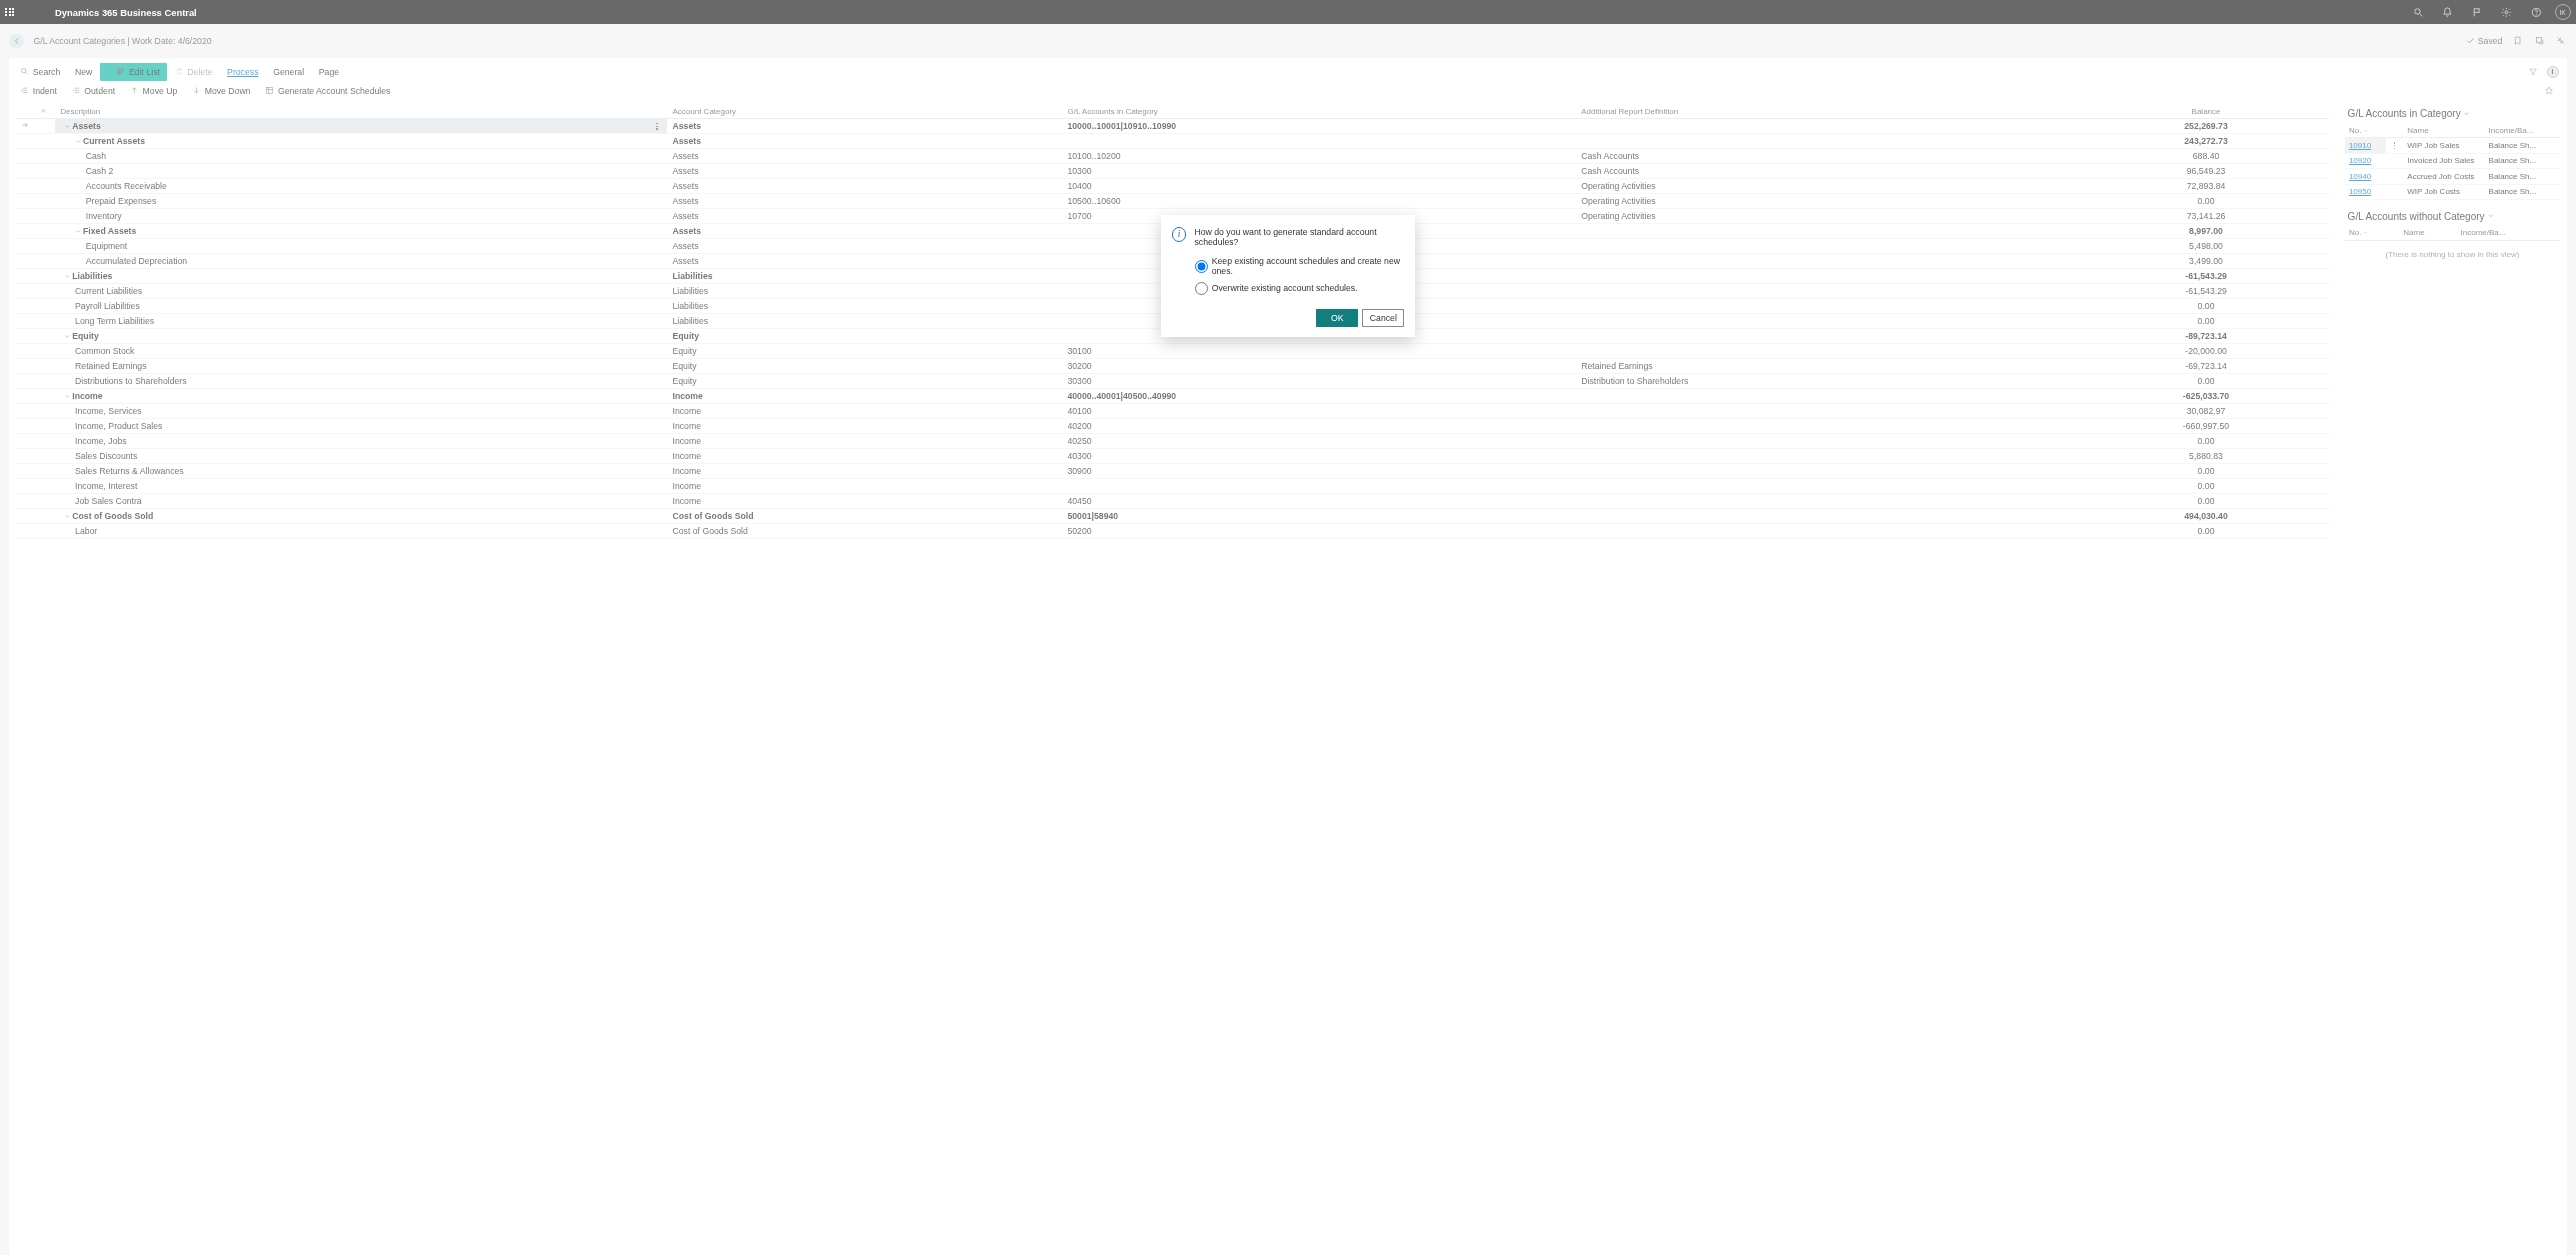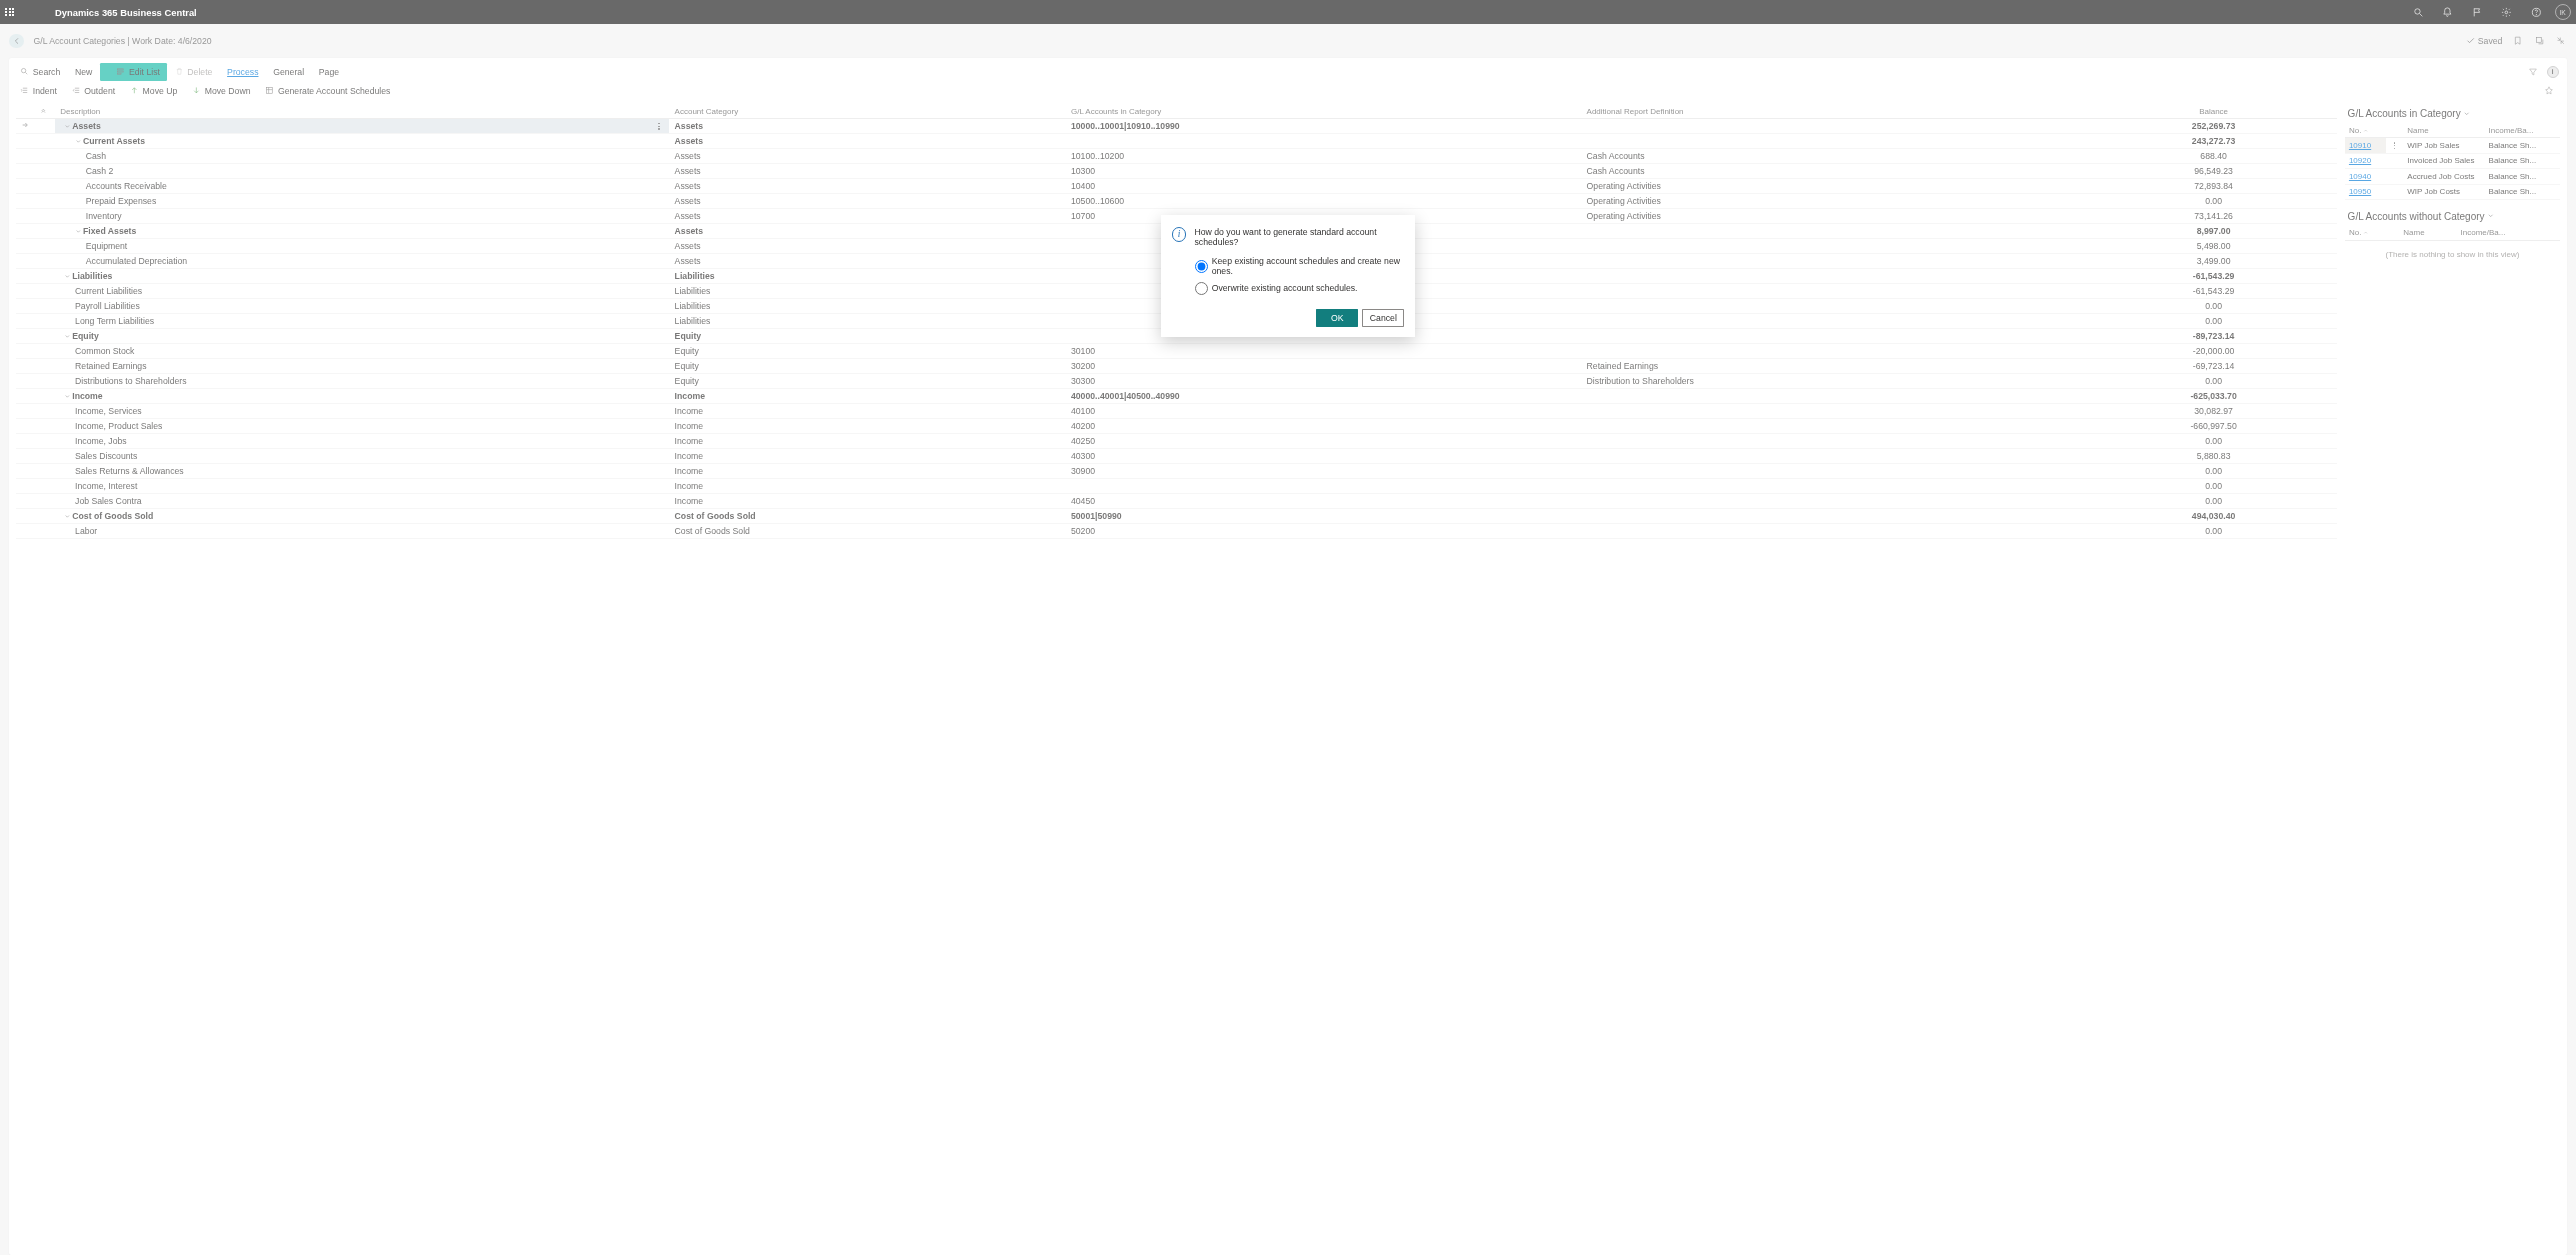--- a/index.html
+++ b/index.html
@@ -33,21 +33,21 @@
 .tbtn.active{ background:#14b8a6;padding-left:16px;}
 .tbtn.link{ color:#0078d4; text-decoration:underline; text-underline-offset:1.3px;}
 .tbtn.disabled{ color:#a19f9d; cursor:default;}
 .tbtn svg{width:8.7px;height:8.7px;stroke:#605e5c;stroke-width:1.5;fill:none;}
 .tbtn.disabled svg{stroke:#c8c6c4;}
 .toolbar-right{display:flex;align-items:center;gap:4px;padding-right:4px;}
 .tricon{width:19px;height:19px;display:flex;align-items:center;justify-content:center;cursor:pointer;border-radius:1.3px;}
 .tricon svg{width:10px;height:10px;stroke:#8a8886;stroke-width:1.5;fill:none;}
 .tricon.info{background:#e3e3e3;border-radius:50%;border:0.7px solid #bbb;width:12px;height:12px;display:flex;align-items:center;justify-content:center;font-weight:bold;font-size:7.4px;color:#555;}
 
-.main-split{display:flex; flex:1; overflow:hidden; padding:4px 6.7px 6.7px 6.7px; gap:8px;}
+.main-split{display:flex; flex:1; overflow:hidden; padding:4px 6.7px 6.7px 6.7px; gap:16px;}
 .grid-wrap{flex:1; overflow:auto;}
 .side-wrap{width:215px; flex-shrink:0; display:flex; flex-direction:column; gap:6.7px;}
 
 table.grid{border-collapse:collapse;width:100%;min-width:684px;}
 table.grid th{ text-align:left; font-weight:400; color:#616161; font-size:8px; padding:2.7px 5.4px; border-bottom:0.7px solid #e5e5e5; position:sticky; top:0; background:#fff;}
 table.grid th.num,table.grid td.num{text-align:center;}
 table.grid td{ padding:2px 5.4px; font-size:8.7px; border-bottom:0.7px solid #f2f2f2; white-space:nowrap;}
 tr.bold td{font-weight:600;}
 tr.selected td.selcol{background:#e0e6ec;}
 .desc-cell{display:flex;align-items:center;gap:1.3px;}
@@ -673,21 +673,21 @@
                 <td class="selcol">
                   <div class="desc-cell" style="padding-left:4px">
                     <svg class="chev" viewBox="0 0 24 24">
                       <path d="M6 9l6 6 6-6"></path>
                     </svg>
                     <span>Cost of Goods Sold</span>
                   </div>
                 </td>
                 <td class="selcol" style="text-align:center"></td>
                 <td>Cost of Goods Sold</td>
-                <td>50001|50990</td>
+                <td>50001|58940</td>
                 <td></td>
                 <td class="num">494,030.40</td>
               </tr>
               <tr>
                 <td style="text-align:center"></td>
                 <td></td>
                 <td class="selcol">
                   <div class="desc-cell" style="padding-left:14.8px">
                     <span>Labor</span>
                   </div>

